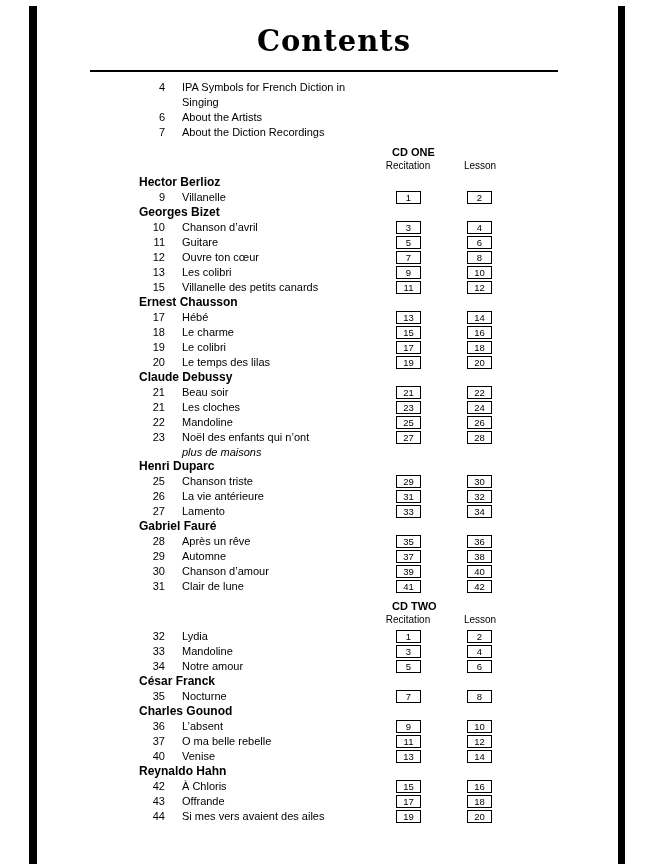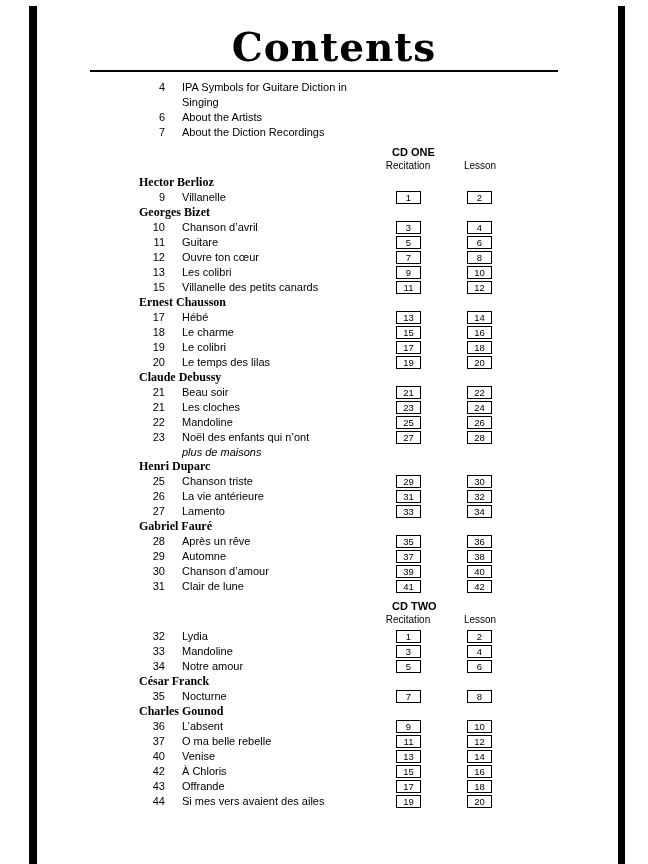--- a/index.html
+++ b/index.html
@@ -14,37 +14,37 @@
     background:#ffffff; overflow:hidden;
   }
   .edge { position:absolute; background:#000; }
   .edge-left  { left:29px;  top:6px; width:8px; height:858px; }
   .edge-right { left:618px; top:6px; width:7px; height:858px; }
 
   .title {
     position:absolute; top:24px; left:0; width:100%;
     text-align:center;
     font-family:"DejaVu Serif", serif;
-    font-size:39px; font-weight:700; letter-spacing:1px;padding-left:20px;
+    font-size:29px; font-weight:700; letter-spacing:1px;padding-left:20px;
   }
   .rule { position:absolute; top:70px; left:90px; width:468px; height:2px; background:#000; }
 
   .toc { position:absolute; top:80px; left:0; width:648px; }
 
   .row { position:relative; width:100%; line-height:15px; font-size:11px; }
   .num {
     display:inline-block; width:26px; margin-left:139px;
     text-align:right; vertical-align:top;
   }
   .stitle { display:inline-block; margin-left:17px; vertical-align:top; max-width:200px; }
   .line2 { display:block; line-height:14px;font-style:italic; }
 
   .composer-name {
     display:inline-block; margin-left:139px;
-    font-size:12px; font-weight:700;font-family:Liberation Serif, serif;
+    font-size:12px; font-weight:700;
   }
 
   .box {
     position:absolute; top:1px;
     width:25px; height:13px;
     border:1px solid #000;
     font-size:9.5px; text-align:center; line-height:12px;
   }
   .box.rec { left:396px; }
   .box.les { left:467px; }
@@ -60,21 +60,21 @@
 </style>
 </head>
 <body>
 
 <div class="page">
   <div class="edge edge-left"></div>
   <div class="edge edge-right"></div>
   <h1 class="title">Contents</h1>
   <div class="rule"></div>
   <div class="toc" id="toc">
-      <div class="row front"><span class="num">4</span><span class="stitle">IPA Symbols for Guitare Diction in Singing</span></div>
+      <div class="row front"><span class="num">4</span><span class="stitle">IPA Symbols for French Diction in Singing</span></div>
       <div class="row front"><span class="num">6</span><span class="stitle">About the Artists</span></div>
       <div class="row front"><span class="num">7</span><span class="stitle">About the Diction Recordings</span></div>
       <div class="cd-title-row">
         <span class="cd-label">CD ONE</span>
       </div>
       <div class="cd-cols-row">
         <span class="col-rec">Recitation</span>
         <span class="col-les">Lesson</span>
       </div>
       <div class="row composer"><span class="composer-name">Hector Berlioz</span></div>
@@ -113,17 +113,18 @@
       </div>
       <div class="row song"><span class="num">32</span><span class="stitle"><span class="line1">Lydia</span></span><span class="box rec">1</span><span class="box les">2</span></div>
       <div class="row song"><span class="num">33</span><span class="stitle"><span class="line1">Mandoline</span></span><span class="box rec">3</span><span class="box les">4</span></div>
       <div class="row song"><span class="num">34</span><span class="stitle"><span class="line1">Notre amour</span></span><span class="box rec">5</span><span class="box les">6</span></div>
       <div class="row composer"><span class="composer-name">César Franck</span></div>
       <div class="row song"><span class="num">35</span><span class="stitle"><span class="line1">Nocturne</span></span><span class="box rec">7</span><span class="box les">8</span></div>
       <div class="row composer"><span class="composer-name">Charles Gounod</span></div>
       <div class="row song"><span class="num">36</span><span class="stitle"><span class="line1">L’absent</span></span><span class="box rec">9</span><span class="box les">10</span></div>
       <div class="row song"><span class="num">37</span><span class="stitle"><span class="line1">O ma belle rebelle</span></span><span class="box rec">11</span><span class="box les">12</span></div>
       <div class="row song"><span class="num">40</span><span class="stitle"><span class="line1">Venise</span></span><span class="box rec">13</span><span class="box les">14</span></div>
+      <div class="row composer"><span class="composer-name">Reynaldo Hahn</span></div>
       <div class="row song"><span class="num">42</span><span class="stitle"><span class="line1">À Chloris</span></span><span class="box rec">15</span><span class="box les">16</span></div>
       <div class="row song"><span class="num">43</span><span class="stitle"><span class="line1">Offrande</span></span><span class="box rec">17</span><span class="box les">18</span></div>
       <div class="row song"><span class="num">44</span><span class="stitle"><span class="line1">Si mes vers avaient des ailes</span></span><span class="box rec">19</span><span class="box les">20</span></div>
     </div>
 </div>
 
 </body></html>

